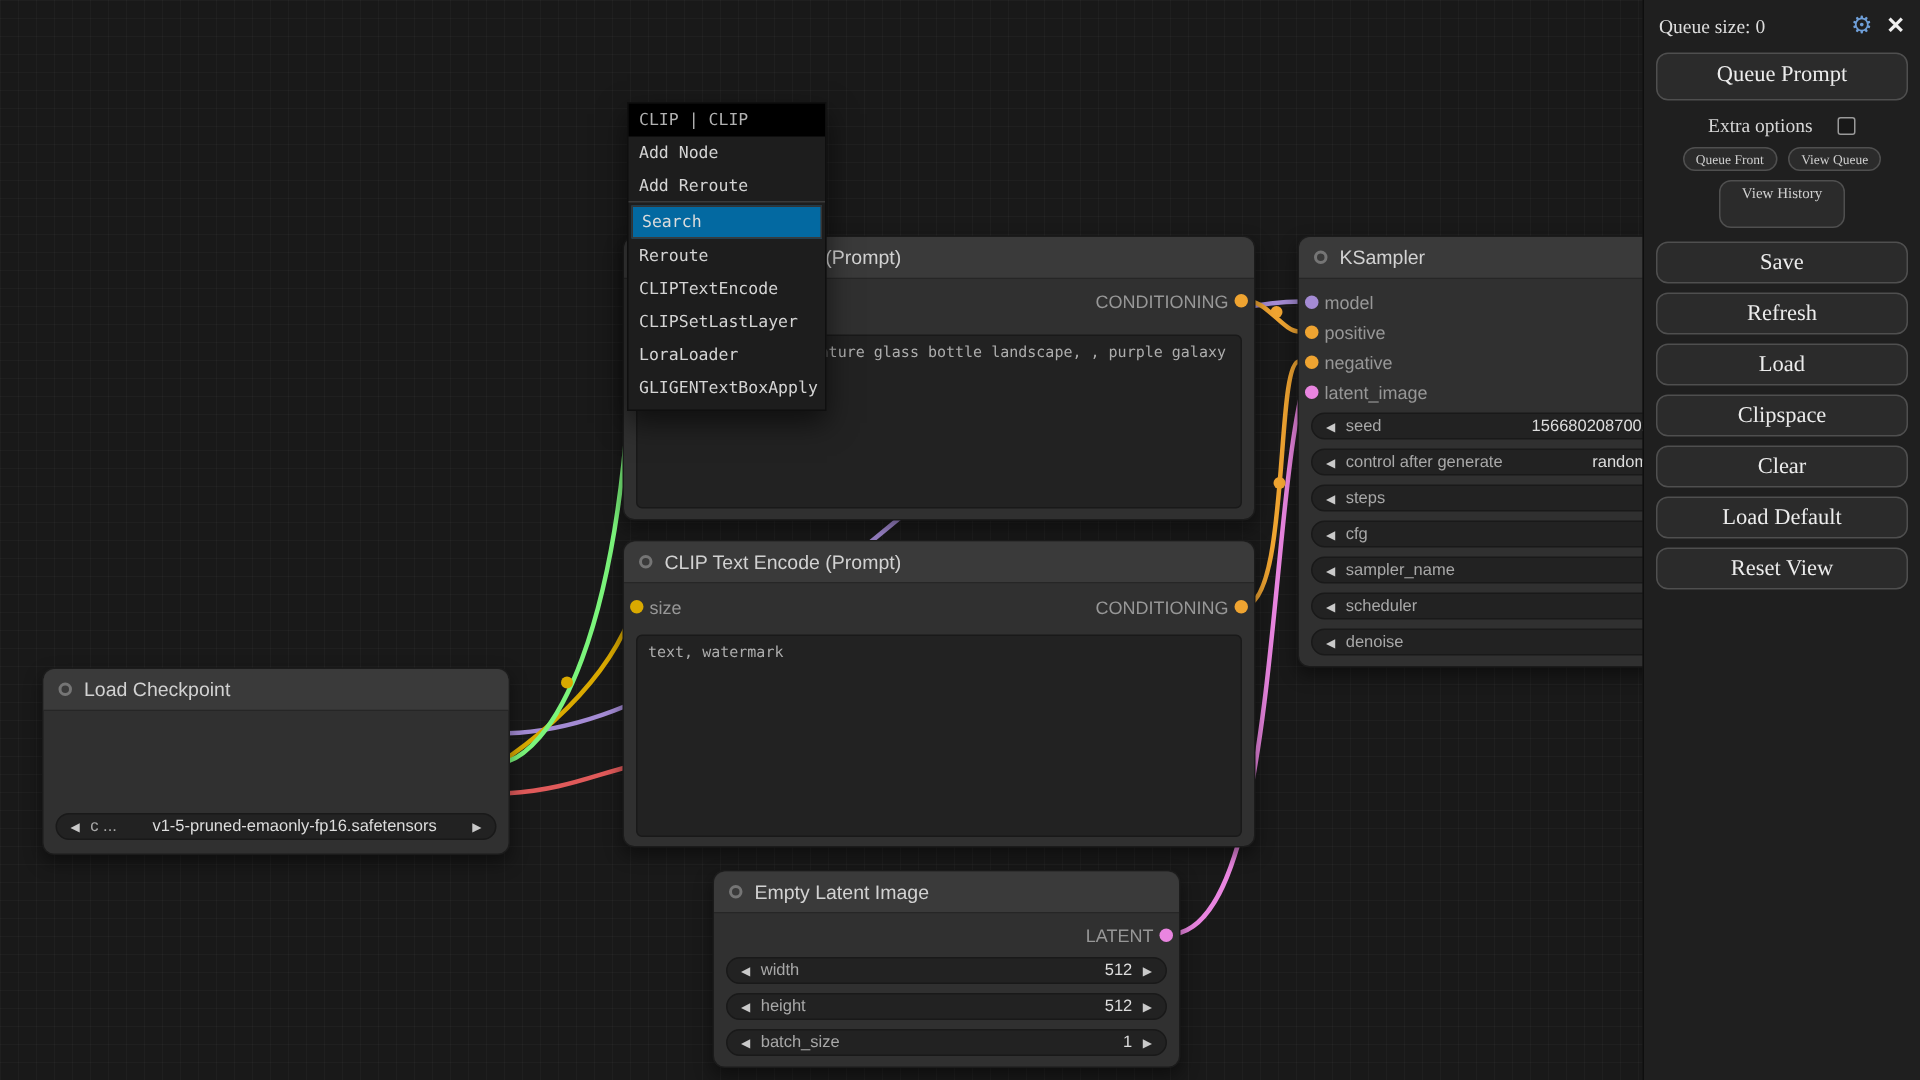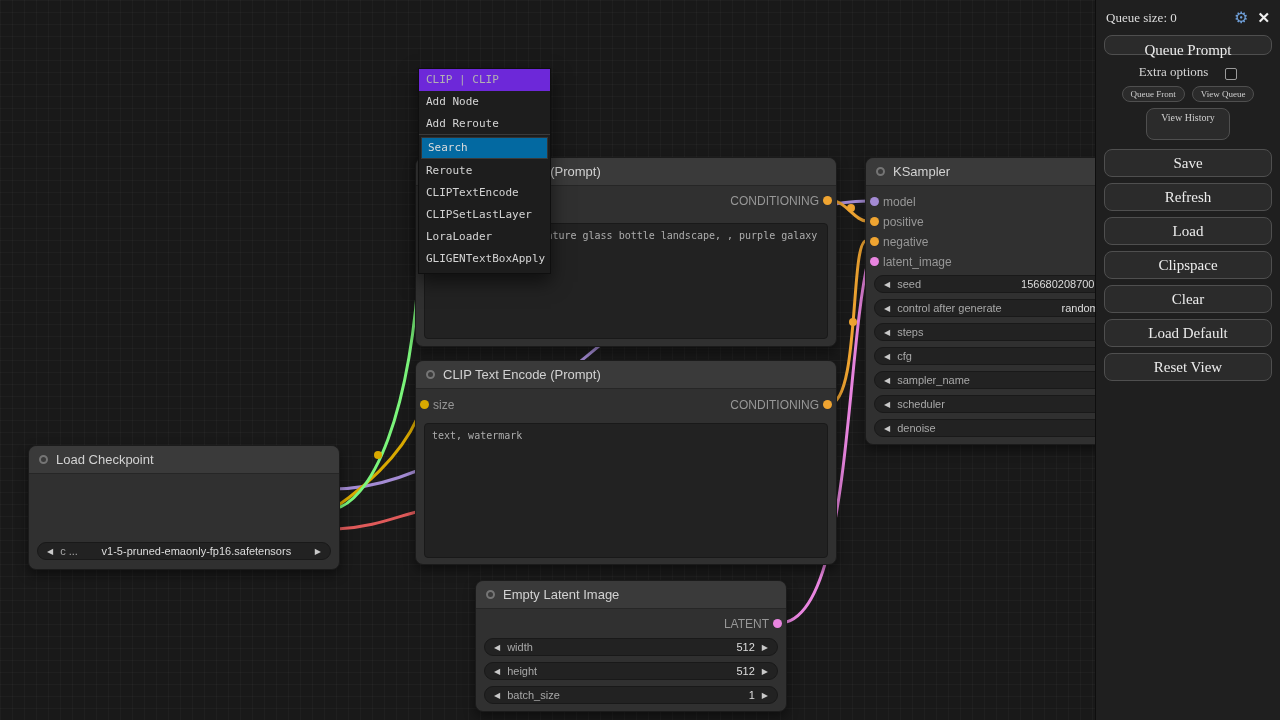--- a/index.html
+++ b/index.html
@@ -50,36 +50,36 @@
   .widget .wvalue.center{margin:0;flex:1;text-align:center;overflow:hidden}
 
   .prompt{position:absolute;left:8px;right:8px;background:#222;border:1px solid #191919;border-radius:4px;
         color:#adadad;font-family:"DejaVu Sans Mono", monospace;font-size:10px;line-height:15px;
         padding:4px 7px;white-space:pre-wrap;word-break:break-word;overflow:hidden}
 
   
   .ctx{position:absolute;left:418px;top:68px;width:133px;background:#1d1d1d;border:1px solid #0f0f0f;
         z-index:20;font-family:"DejaVu Sans Mono", monospace;font-size:11px;color:#d4d4d4;
         box-shadow:0 8px 18px rgba(0,0,0,.55);padding-bottom:3px}
-  .ctx-title{height:22px;line-height:22px;padding:0 7px;background:#6d28d9;color:#b2b2b2}
+  .ctx-title{height:22px;line-height:22px;padding:0 7px;background:#000000;color:#b2b2b2}
   .ctx-item{height:22px;line-height:22px;padding:0 7px}
   .ctx-item.bordered{border-bottom:1px solid #3a3a3a}
   .ctx-search{height:22px;line-height:20px;padding:0 6px;margin:2px 2px 1px;background:#0369a1;
         border:1px solid #343434;color:#dcdcdc;border-bottom:1px solid #3a3a3a}
 
   
   .panel{position:absolute;right:0;top:0;width:185px;height:720px;background:#1f1f1f;z-index:30;
         border-left:1px solid #0e0e0e;font-family:Liberation Serif, serif;color:#dddddd}
   .panel-top{display:flex;align-items:center;padding:10px 10px 0 10px;font-size:13px}
   .gear{color:#6f9fd8;font-size:16px;margin-left:auto;line-height:14px}
   .close{color:#f0f0f0;font-size:15px;font-weight:bold;margin-left:9px;line-height:14px}
   .btn{display:block;background:#2b2b2b;border:1px solid #4f4f4f;border-radius:8px;color:#ececec;
         text-align:center;font-family:inherit;cursor:default}
-  .btn-queue{margin:9px auto 0;width:168px;height:20px;font-size:15px;line-height:28px}
-  .extra-row{display:flex;align-items:flex-end;justify-content:center;gap:17px;margin-top:9px;font-size:13px;color:#d6d6d6}
+  .btn-queue{margin:9px auto 0;width:168px;height:32px;font-size:15px;line-height:28px}
+  .extra-row{display:flex;align-items:center;justify-content:center;gap:17px;margin-top:9px;font-size:13px;color:#d6d6d6}
   .checkbox{width:12px;height:12px;border:1px solid #9a9a9a;background:#181818;border-radius:2px}
   .mini-row{display:flex;gap:7px;justify-content:center;margin-top:6px}
   .btn-mini{font-size:9px;height:16px;line-height:13px;padding:1px 8px;border-radius:8px;color:#cfcfcf}
   .btn-history{width:84px;height:32px;font-size:10px;line-height:13px;margin:6px auto 0;padding-top:2px;color:#cfcfcf}
   .btn-action{width:168px;height:28px;font-size:15px;line-height:26px;margin:6px auto 0}
   .btn-action.first{margin-top:9px}
 </style>
 </head>
 <body>
 

